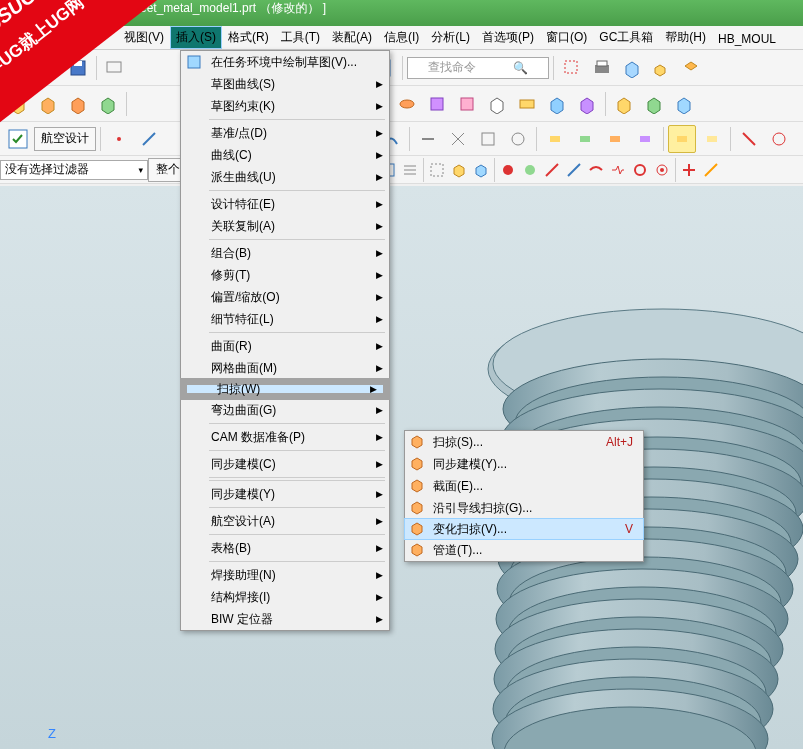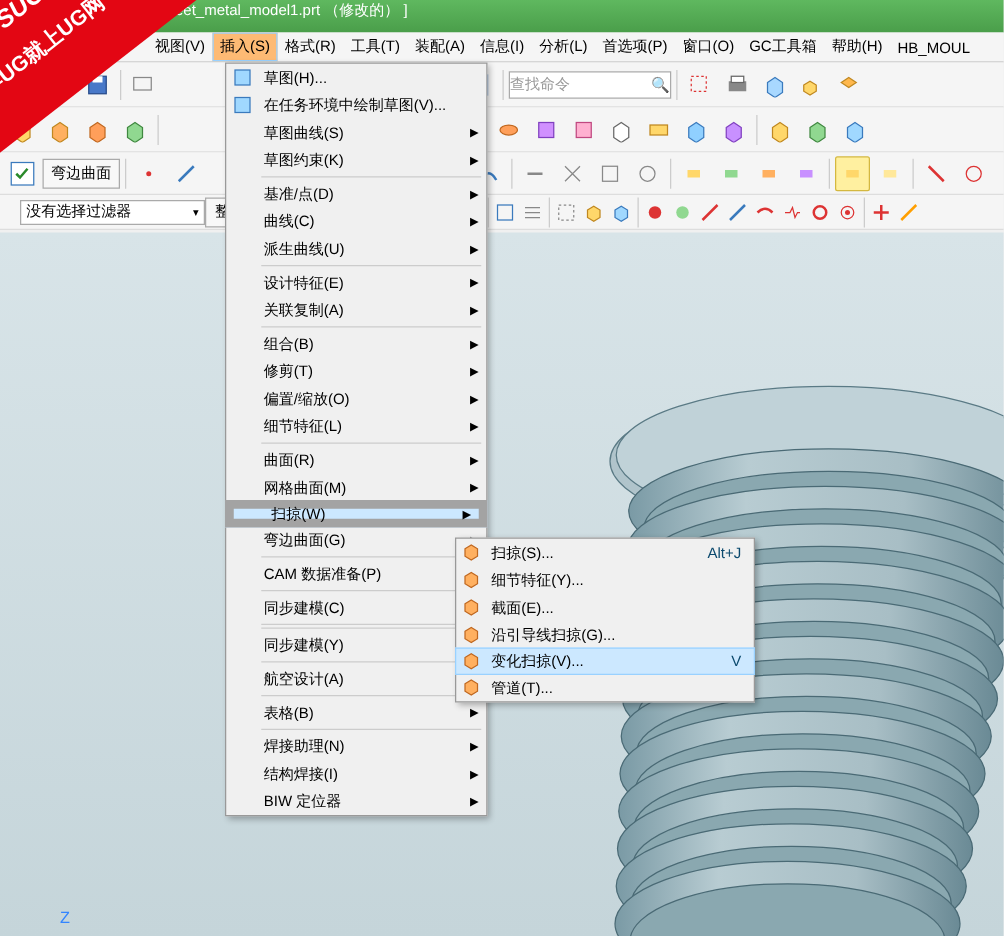--- a/index.html
+++ b/index.html
@@ -2,41 +2,41 @@
 <html><head>
 <meta charset="utf-8">
 <style>
 *{box-sizing:border-box;margin:0;padding:0;font-family:"Microsoft YaHei",SimSun,sans-serif;font-size:12px;user-select:none}
 body{width:803px;height:749px;overflow:hidden;background:#f0f0f0;position:relative}
 .titlebar{height:26px;background:linear-gradient(#5fb85f,#4a9e4a);color:#fff;display:flex;padding-left:140px;font-size:13px}
 .watermark{position:absolute;top:-10px;left:-10px;width:180px;height:140px;z-index:100;pointer-events:none}
 .watermark-tri{position:absolute;width:0;height:0;border-style:solid;border-width:140px 180px 0 0;border-color:#e30613 transparent transparent transparent}
 .watermark-text{position:absolute;top:35px;left:-15px;color:#fff;font-size:17px;font-weight:bold;transform:rotate(-38deg);white-space:nowrap}
 .watermark-text2{position:absolute;top:8px;left:-5px;color:#fff;font-size:20px;font-weight:bold;transform:rotate(-38deg);font-style:italic}
-.menubar{height:24px;background:#f5f5f5;border-bottom:1px solid #ccc;display:flex;align-items:center;padding-left:118px}
+.menubar{height:24px;background:#f5f5f5;border-bottom:1px solid #ccc;display:flex;align-items:flex-end;padding-left:118px}
 .menu-item{padding:3px 6px;cursor:pointer;white-space:nowrap}
-.menu-item.active{background:#fdba74;border:1px solid #99d1ff;padding:2px 5px}
+.menu-item.active{background:#0f766e;border:1px solid #99d1ff;padding:2px 5px}
 .toolbar-row{height:36px;background:#f5f5f5;border-bottom:1px solid #ddd;display:flex;align-items:center;padding:2px 4px;gap:2px;overflow:hidden}
 .tb-icon{width:28px;height:28px;display:flex;align-items:center;justify-content:center;cursor:pointer;border-radius:2px;flex-shrink:0}
 .tb-sep{width:1px;height:24px;background:#ccc;margin:0 2px;flex-shrink:0}
-.search-box{width:130px;height:22px;border:1px solid #aaa;padding:0 0;background:#fff;color:#999;display:flex;align-items:center}
-.filter-row{height:28px;background:#f5f5f5;border-bottom:1px solid #ddd;display:flex;align-items:center;padding:2px 16px;gap:0}
+.search-box{width:142px;height:22px;border:1px solid #aaa;padding:0 20px;background:#fff;color:#999;display:flex;align-items:center}
+.filter-row{height:28px;background:#f5f5f5;border-bottom:1px solid #ddd;display:flex;align-items:center;padding:2px 0;gap:0}
 .filter-select{width:148px;height:20px;border:1px solid #aaa;background:#fff;padding:0 4px;display:flex;align-items:center;justify-content:space-between}
 .viewport{position:absolute;top:186px;left:0;right:0;bottom:0;background:linear-gradient(180deg,#d8e4e8 0%,#c5d5da 100%)}
 .axis-z{position:absolute;bottom:8px;left:48px;color:#3385ff;font-size:13px}
 .dropdown{position:absolute;top:50px;left:180px;width:210px;background:#f0f0f0;border:1px solid #999;box-shadow:2px 2px 5px rgba(0,0,0,0.3);z-index:50}
 .dd-item{height:22px;display:flex;align-items:center;padding:0 8px 0 30px;position:relative;cursor:pointer}
 .dd-item.hl{background:#cce8ff;border:7px solid #a3a3a3;margin:-1px}
 .dd-arrow{position:absolute;right:6px;font-size:9px}
 .dd-sep{height:1px;background:#ccc;margin:2px 4px 2px 28px}
 .dd-icon{position:absolute;left:4px;width:18px;height:18px;display:flex;align-items:center;justify-content:center}
-.submenu{position:absolute;top:430px;left:364px;width:240px;background:#f0f0f0;border:1px solid #999;box-shadow:2px 2px 5px rgba(0,0,0,0.3);z-index:60}
+.submenu{position:absolute;top:430px;left:404px;width:240px;background:#f0f0f0;border:1px solid #999;box-shadow:2px 2px 5px rgba(0,0,0,0.3);z-index:60}
 .sm-item{height:22px;display:flex;align-items:center;padding:0 8px 0 28px;position:relative;cursor:pointer}
 .sm-item.hl{background:#cce8ff;border:1px solid #99d1ff;margin:-1px}
-.sm-shortcut{position:absolute;right:10px;color:#0c4a6e}
+.sm-shortcut{position:absolute;right:10px;color:#b91c1c}
 .sm-icon{position:absolute;left:4px;width:18px;height:18px}
 .finish-btn{height:24px;padding:0 6px;border:1px solid #aaa;background:#f8f8f8;display:flex;align-items:center;gap:4px}
 .thread-3d{position:absolute;right:0;bottom:0;width:420px;height:520px}
 </style>
 </head>
 <body>
 
 <div class="watermark">
   <div class="watermark-tri"></div>
   <div class="watermark-text2">9SUG</div>
@@ -216,21 +216,21 @@
 </div>
 
 <div class="toolbar-row" style="height:34px">
   <div class="tb-icon">
       <svg width="22" height="22">
         <rect x="2" y="2" width="18" height="18" fill="#fff" stroke="#3a7abd"></rect>
         <path d="M6 11l3 3 6-7" stroke="#2a8a2a" stroke-width="2" fill="none"></path>
       </svg>
     </div>
   <div class="finish-btn">
-      <span>弯边曲面</span>
+      <span>航空设计</span>
     </div>
   <div class="tb-sep"></div>
   <div class="tb-icon">
       <svg width="18" height="18">
         <circle cx="9" cy="9" r="2" fill="#d33"></circle>
       </svg>
     </div>
   <div class="tb-icon">
       <svg width="18" height="18">
         <path d="M3 15L15 3" stroke="#3a7abd" stroke-width="2"></path>
@@ -441,28 +441,20 @@
   <div class="axis-z">Z</div>
 </div>
 
 <div class="dropdown" id="dropdown">
     <div class="dd-item">
       <span class="dd-icon">
         <svg width="16" height="16">
           <rect x="2" y="2" width="12" height="12" fill="#a0d8ff" stroke="#3a7abd"></rect>
         </svg>
       </span>
-      <span>草图(H)...</span>
-    </div>
-    <div class="dd-item">
-      <span class="dd-icon">
-        <svg width="16" height="16">
-          <rect x="2" y="2" width="12" height="12" fill="#a0d8ff" stroke="#3a7abd"></rect>
-        </svg>
-      </span>
       <span>在任务环境中绘制草图(V)...</span>
     </div>
     <div class="dd-item">
       <span>草图曲线(S)</span>
       <span class="dd-arrow">▶</span>
     </div>
     <div class="dd-item">
       <span>草图约束(K)</span>
       <span class="dd-arrow">▶</span>
     </div>
@@ -567,21 +559,21 @@
       <span class="sm-icon"><svg width="16" height="16">
           <path d="M3 6l5-3 5 3v6l-5 3-5-3z" fill="#ffb060" stroke="#c06820"></path>
         </svg></span>
       <span>扫掠(S)...</span>
       <span class="sm-shortcut">Alt+J</span>
     </div>
     <div class="sm-item">
       <span class="sm-icon"><svg width="16" height="16">
           <path d="M3 6l5-3 5 3v6l-5 3-5-3z" fill="#ffb060" stroke="#c06820"></path>
         </svg></span>
-      <span>细节特征(Y)...</span>
+      <span>同步建模(Y)...</span>
     </div>
     <div class="sm-item">
       <span class="sm-icon"><svg width="16" height="16">
           <path d="M3 6l5-3 5 3v6l-5 3-5-3z" fill="#ffb060" stroke="#c06820"></path>
         </svg></span>
       <span>截面(E)...</span>
     </div>
     <div class="sm-item">
       <span class="sm-icon"><svg width="16" height="16">
           <path d="M3 6l5-3 5 3v6l-5 3-5-3z" fill="#ffb060" stroke="#c06820"></path>

